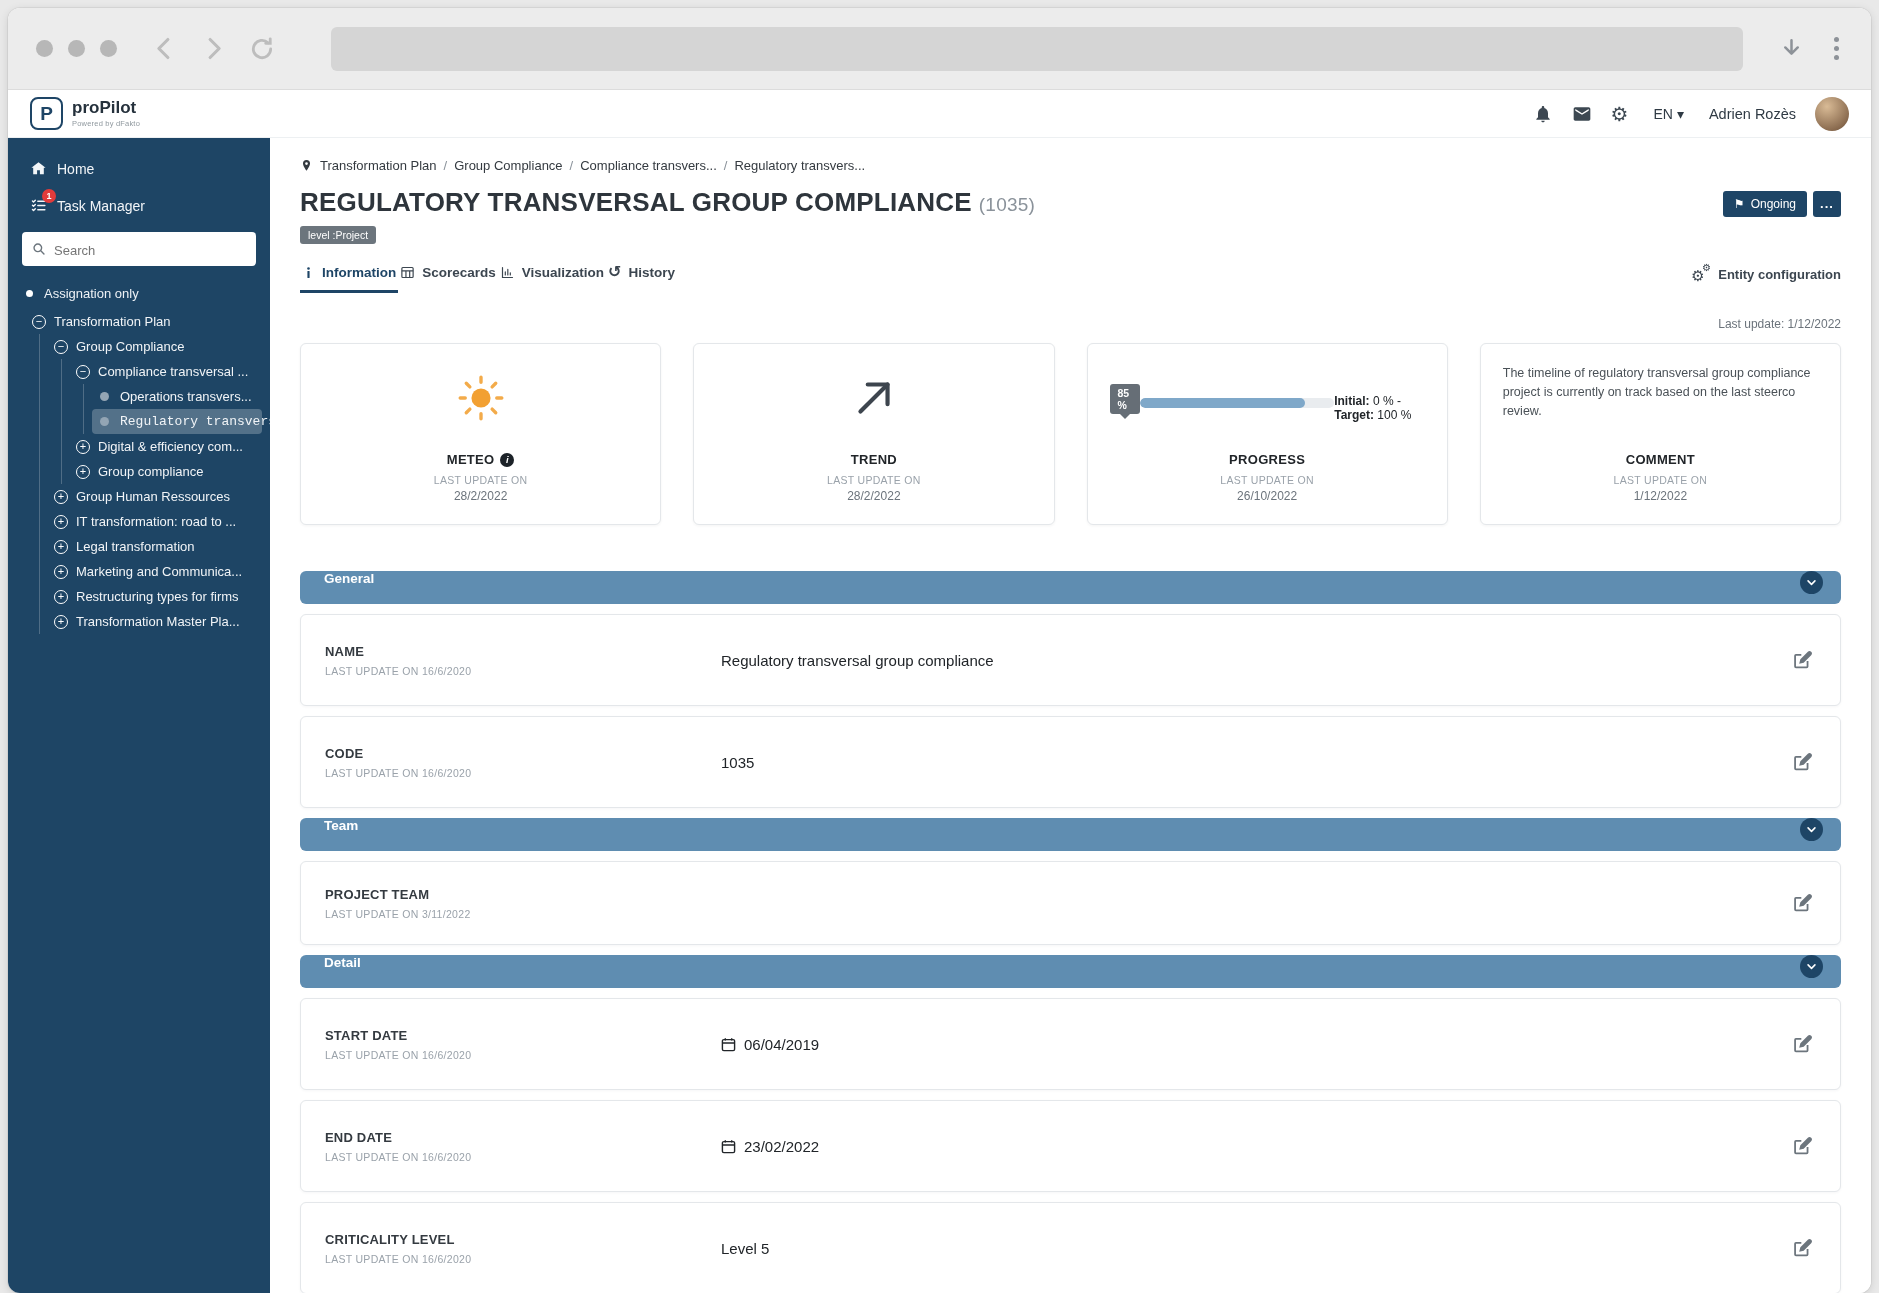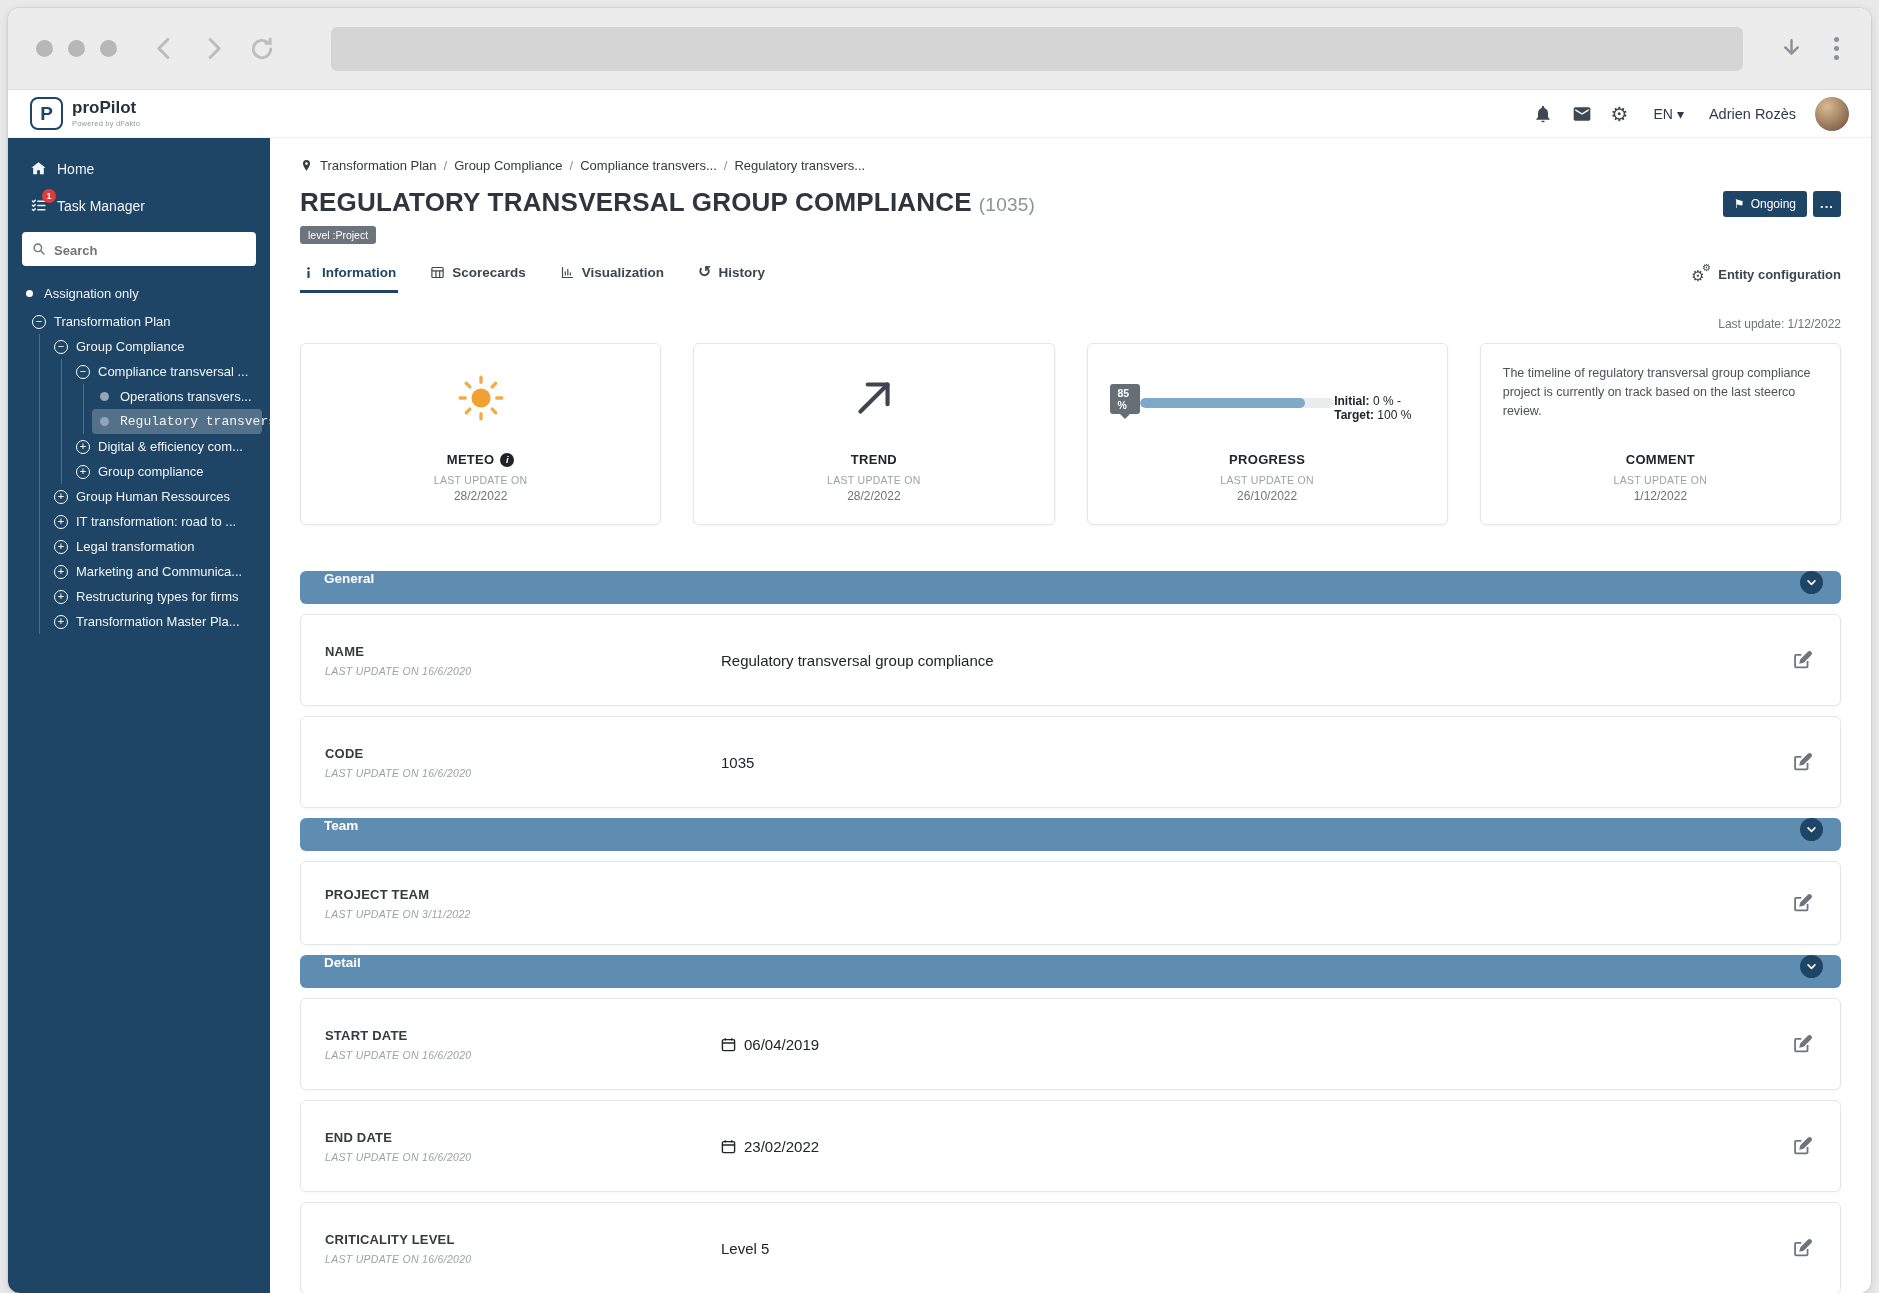--- a/index.html
+++ b/index.html
@@ -35,21 +35,21 @@
   
   .app-body{display:flex;height:1155px;}
   .sidebar{width:262px;flex:none;background:#1e4565;color:#fff;padding-top:12px;overflow:hidden;}
   .main{flex:1;background:#fff;padding:0 30px;overflow:hidden;}
 
   
   .side-item{display:flex;align-items:center;gap:10px;padding:10px 22px;font-size:14px;color:#f2f5f8;width:100%;background:none;border:none;text-align:left;}
   .task-wrap{position:relative;display:flex;}
   .badge-red{position:absolute;top:-8px;right:-9px;background:#e23b3b;color:#fff;font-size:9px;min-width:14px;height:14px;border-radius:50%;display:flex;align-items:center;justify-content:center;font-weight:700;}
   .search-wrap{margin:8px 14px 12px;position:relative;}
-  .search-input{width:100%;height:34px;border:none;border-radius:4px;padding:2px 10px 0 32px;font-size:13px;color:#343a40;background:#fff;font-weight:bold;}
+  .search-input{width:100%;height:34px;border:none;border-radius:4px;padding:2px 10px 0 32px;font-size:13px;color:#343a40;background:#fff;}
   .search-icon{position:absolute;left:10px;top:10px;}
   .assign{display:flex;align-items:center;gap:11px;padding:8px 8px 8px 18px;font-size:13px;color:#eef2f6;}
   .assign-dot{width:7px;height:7px;background:#fff;border-radius:50%;flex:none;}
   .tree{padding:0 8px 20px 18px;font-size:13px;}
   .titem{display:flex;align-items:center;gap:8px;padding:5px 6px;border-radius:4px;white-space:nowrap;color:#f1f4f7;background:none;border:none;width:100%;text-align:left;font-size:13px;}
   .titem.selected{background:rgba(255,255,255,.24);font-family:Liberation Mono, monospace;}
   .texp{flex:none;width:14px;height:14px;border:1.2px solid #fff;border-radius:50%;display:inline-flex;align-items:center;justify-content:center;font-size:11px;line-height:1;color:#fff;}
   .tdot{flex:none;width:9px;height:9px;border-radius:50%;background:#93a5b4;margin:0 3px 0 2px;}
   .tgrp{margin-left:13px;border-left:1px solid rgba(255,255,255,.22);padding-left:8px;}
 
@@ -60,21 +60,21 @@
   .title-row{display:flex;align-items:flex-start;justify-content:space-between;margin-top:15px;}
   .page-title{margin:0;font-size:26px;font-weight:700;color:#2e353c;letter-spacing:.2px;line-height:1.1;}
   .title-code{font-size:19px;color:#8a929a;font-weight:400;margin-left:7px;}
   .title-actions{display:flex;gap:6px;align-items:center;margin-top:3px;}
   .ongoing-btn{background:#1e4566;color:#fff;font-size:12px;border:none;border-radius:3px;height:26px;padding:0 11px;display:flex;align-items:center;gap:6px;}
   .more-btn{background:#1e4566;color:#fff;border:none;border-radius:3px;height:26px;width:28px;font-size:13px;font-weight:700;letter-spacing:1px;line-height:0;}
   .level-badge{display:inline-block;background:#6c757d;color:#fff;font-size:10.5px;border-radius:3px;padding:3px 8px;margin-top:9px;}
 
   
   .tabs-row{display:flex;align-items:flex-end;justify-content:space-between;margin-top:20px;}
-  .tabs{display:flex;gap:30px;}
+  .tabs{display:flex;}
   .tab{display:flex;align-items:center;gap:7px;font-size:13.5px;color:#3c4650;padding:0 2px 10px;border:none;background:none;border-bottom:3px solid transparent;font-weight:600;}
   .tab.active{color:#1e4566;border-bottom-color:#1e4566;}
   .entity-config{display:flex;align-items:center;gap:7px;font-size:13px;color:#3c4650;font-weight:600;background:none;border:none;padding:0 0 10px;}
   .gear2{position:relative;width:20px;height:18px;display:inline-block;}
   .gear2 .g1{position:absolute;left:0;bottom:-2px;font-size:15px;}
   .gear2 .g2{position:absolute;right:0;top:-3px;font-size:10px;}
 
   
   .last-update{text-align:right;font-size:12px;color:#6b737b;margin-top:24px;}
   .cards{display:grid;grid-template-columns:repeat(4,1fr);gap:32px;margin-top:12px;}
@@ -95,21 +95,21 @@
 
   
   .sections{margin-top:46px;display:flex;flex-direction:column;gap:10px;}
   .sec-header{height:33px;background:#5f8db1;border-radius:6px;display:flex;justify-content:space-between;padding:0 18px 0 24px;color:#fff;width:100%;border:none;}
   .sec-title{font-size:13.5px;font-weight:700;}
   .sec-chevron{width:23px;height:23px;border-radius:50%;background:#1e4566;display:flex;align-items:center;justify-content:center;border:none;padding:0;flex:none;}
   .field-row{min-height:92px;border:1px solid #e4e7ea;border-radius:6px;display:flex;align-items:center;padding:19px 24px;box-shadow:0 1px 3px rgba(33,37,41,.04);background:#fff;}
   .field-row.short{min-height:84px;}
   .row-left{width:396px;flex:none;}
   .row-label{font-size:13px;font-weight:700;color:#343a40;letter-spacing:.2px;}
-  .row-meta{font-size:10.5px;color:#9aa2aa;margin-top:6px;letter-spacing:.3px;font-style:italic;}
+  .row-meta{font-size:10.5px;color:#9aa2aa;margin-top:6px;letter-spacing:.3px;}
   .row-value{flex:1;font-size:15px;color:#212529;display:flex;align-items:center;gap:8px;margin-top:1px;}
   .edit-btn{background:none;border:none;color:#6c757d;align-self:center;margin-left:16px;padding:4px;display:flex;}
 </style>
 </head>
 <body>
 
 <div class="window">
 
   <div class="browser">
     <div class="traffic">

